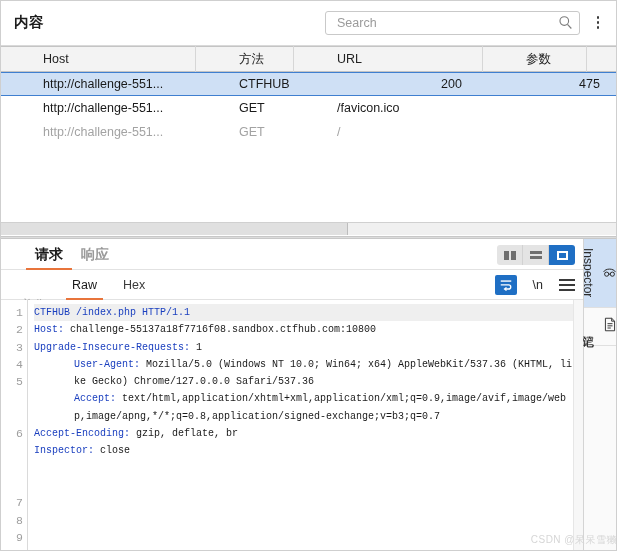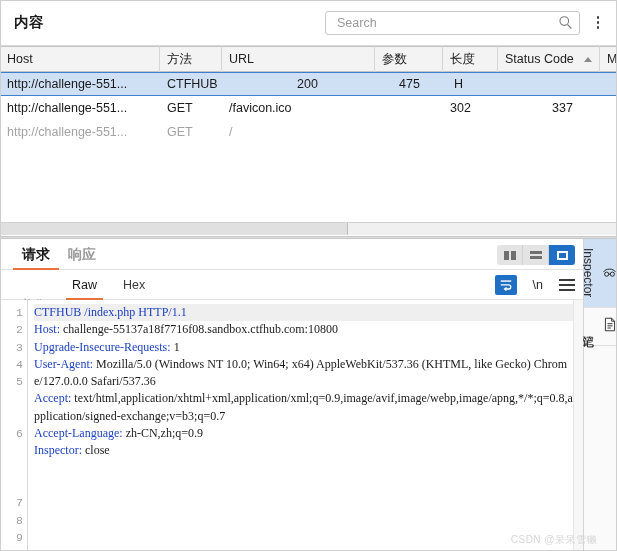--- a/index.html
+++ b/index.html
@@ -99,20 +99,21 @@
     height: 26px;
     min-height: 26px;
     font-size: 12.5px;
     color: #222;
   }
   .th, .td {
     padding: 0 7px;
     overflow: hidden;
     text-overflow: clip;
     white-space: nowrap;
+    margin-left: 36px;
   }
   .th {
     border-right: 1px solid #d6d6d6;
     height: 26px;
     line-height: 26px;
     display: flex;
     align-items: center;
   }
   .c-host   { width: 160px; flex: none; }
   .c-method { width: 62px;  flex: none; }
@@ -177,21 +178,21 @@
     background: #fff;
   }
 
   
   .maintabs {
     height: 31px;
     min-height: 31px;
     display: flex;
     align-items: flex-end;
     border-bottom: 1px solid #e2e2e2;
-    padding-left: 13px;
+    padding-left: 26px;
     position: relative;
     background: #fff;
   }
   .mtab {
     font-size: 14px;
     font-weight: bold;
     color: #9a9a9a;
     padding: 0 9px 5px 9px;
     cursor: pointer;
     position: relative;
@@ -295,29 +296,29 @@
     font-family: "Liberation Mono", "DejaVu Sans Mono", monospace;
     font-size: 11.5px;
     color: #9e9e9e;
     padding-top: 4px;
     user-select: none;
   }
   .gutter div { height: 17.3px; line-height: 17.3px; }
   .code {
     flex: 1;
     padding: 4px 0 0 6px;
-    font-family: Liberation Serif, serif;
-    font-size: 12px;
+    font-family: Liberation Mono, monospace;
+    font-size: 10px;
     line-height: 17.3px;
     color: #1a1a1a;
     overflow: hidden;
     min-width: 0;
   }
   .cl { white-space: pre; }
-  .cl.wrapped { white-space: pre-wrap; word-break: break-all; }
+  .cl.wrapped { white-space: pre-wrap; word-break: break-all; margin-left: 40px; }
   .cl.first { background: #efefef; }
   .hdrname { color: #1a3fbf; }
   .kw { color: #1a3fbf; }
 
   
   .rail {
     width: 34px;
     min-width: 34px;
     background: #fafafa;
     border-left: 1px solid #d4d4d4;
@@ -344,21 +345,21 @@
 
   
   .vscroll {
     width: 10px;
     background: #f7f7f7;
     border-left: 1px solid #e6e6e6;
   }
 
   .watermark {
     position: absolute;
-    right: 20px;
+    right: 0;
     bottom: 4px;
     font-size: 10px;
     color: #d6d6d6;
     letter-spacing: .5px;
     pointer-events: none;
     user-select: none;
   }
   .frame-border {
     position: absolute;
     inset: 0;
@@ -519,21 +520,21 @@
           <div>10</div>
 
         </div>
 
         <div class="code">
           <div class="cl first"><span class="kw">CTFHUB /index.php HTTP/1.1</span></div>
           <div class="cl"><span class="hdrname">Host:</span><span> challenge-55137a18f7716f08.sandbox.ctfhub.com:10800</span></div>
           <div class="cl"><span class="hdrname">Upgrade-Insecure-Requests:</span><span> 1</span></div>
           <div class="cl wrapped"><span class="hdrname">User-Agent:</span><span> Mozilla/5.0 (Windows NT 10.0; Win64; x64) AppleWebKit/537.36 (KHTML, like Gecko) Chrome/127.0.0.0 Safari/537.36</span></div>
           <div class="cl wrapped"><span class="hdrname">Accept:</span><span> text/html,application/xhtml+xml,application/xml;q=0.9,image/avif,image/webp,image/apng,*/*;q=0.8,application/signed-exchange;v=b3;q=0.7</span></div>
-          <div class="cl"><span class="hdrname">Accept-Language:</span><span> zh-CN,zh;q=0.9</span></div>
+          <div class="cl"><span class="hdrname">Accept-Encoding:</span><span> gzip, deflate, br</span></div>
           <div class="cl"><span class="hdrname">Inspector:</span><span> close</span></div>
           <div class="cl">&nbsp;</div>
           <div class="cl">&nbsp;</div>
         </div>
 
         <div class="vscroll"></div>
       </div>
     </div>
 
     <div class="rail">

